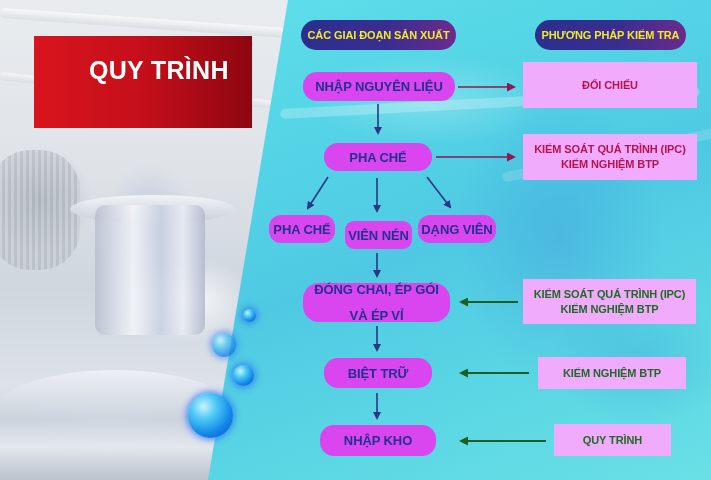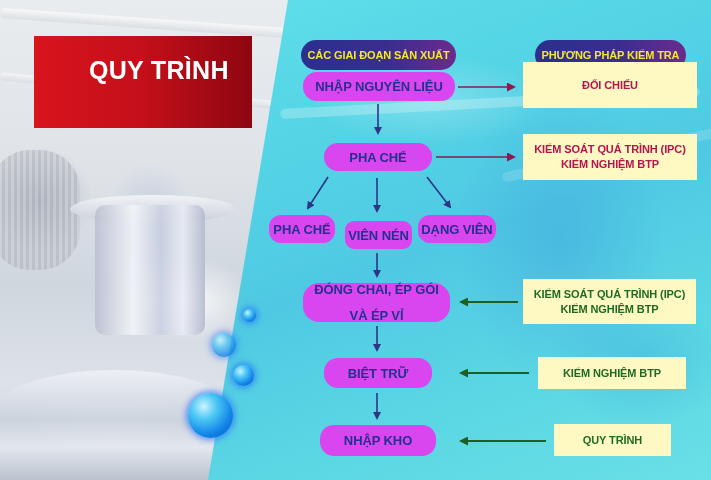--- a/index.html
+++ b/index.html
@@ -74,34 +74,33 @@
   .title-banner .l1 { left: 55px; top: 20px; }
   .title-banner .l2 { left: 49px; top: 51px; }
 
   
   .col-header {
     position: absolute; height: 30px; border-radius: 15px;
     background: linear-gradient(90deg, #2b2f8e 0%, #3a2d90 55%, #6a2b8d 100%);
     color: #f3e82d; font-weight: 700; font-size: 11px;
     display: flex; align-items: center; justify-content: center; white-space: nowrap;
     letter-spacing: -0.1px;
-    margin-top: 20px;
   }
 
   
   .node {
     position: absolute; background: #d946ef; border-radius: 14px;
     color: #23318f; font-weight: 700; font-size: 13px; text-align: center; line-height: 13px;
     display: flex; align-items: center; justify-content: center; white-space: nowrap;
     letter-spacing: -0.1px;
   }
 
   
   .method {
-    position: absolute; background: #fef9c3;
+    position: absolute; background: #f0abfc;
     font-weight: 700; font-size: 11px; text-align: center; line-height: 15px;
     display: flex; flex-direction: column; align-items: center; justify-content: center; white-space: nowrap;
     letter-spacing: -0.1px;
   }
   .method.red { color: #b8124f; }
   .method.green { color: #1f6a25; }
 
   svg.arrows { position: absolute; left: 0; top: 0; width: 711px; height: 480px; pointer-events: none; }
 </style>
 </head>

